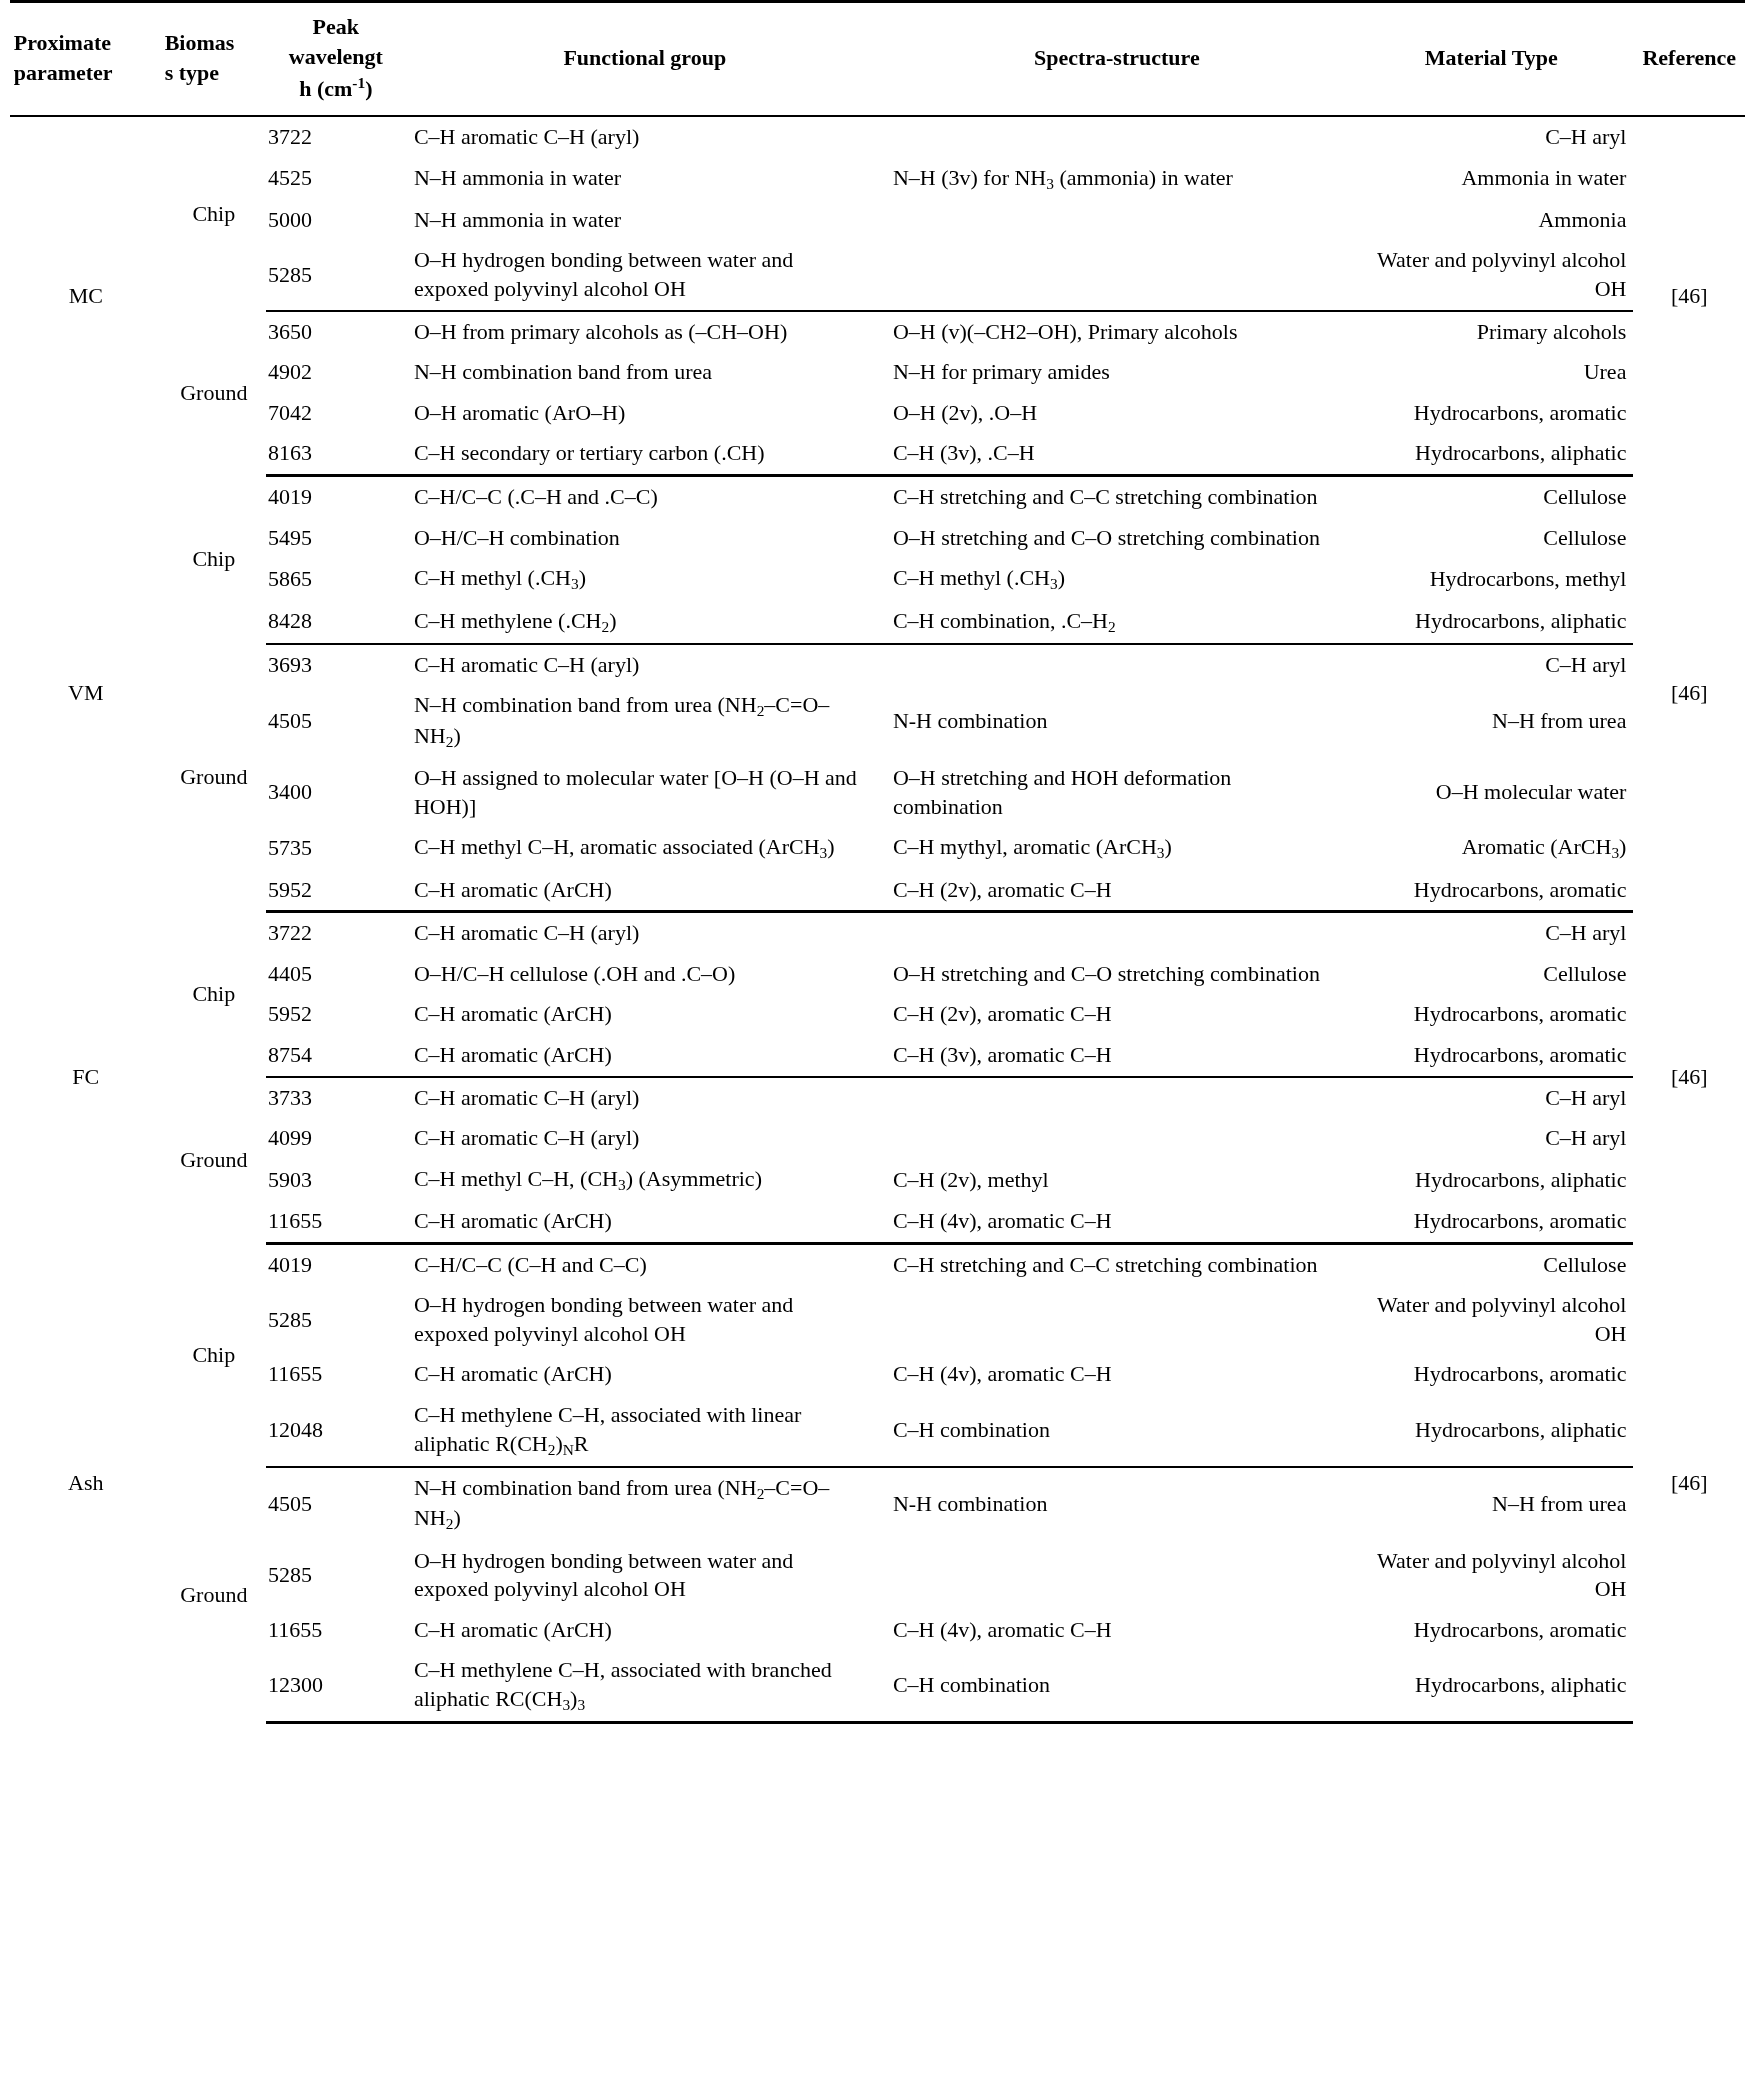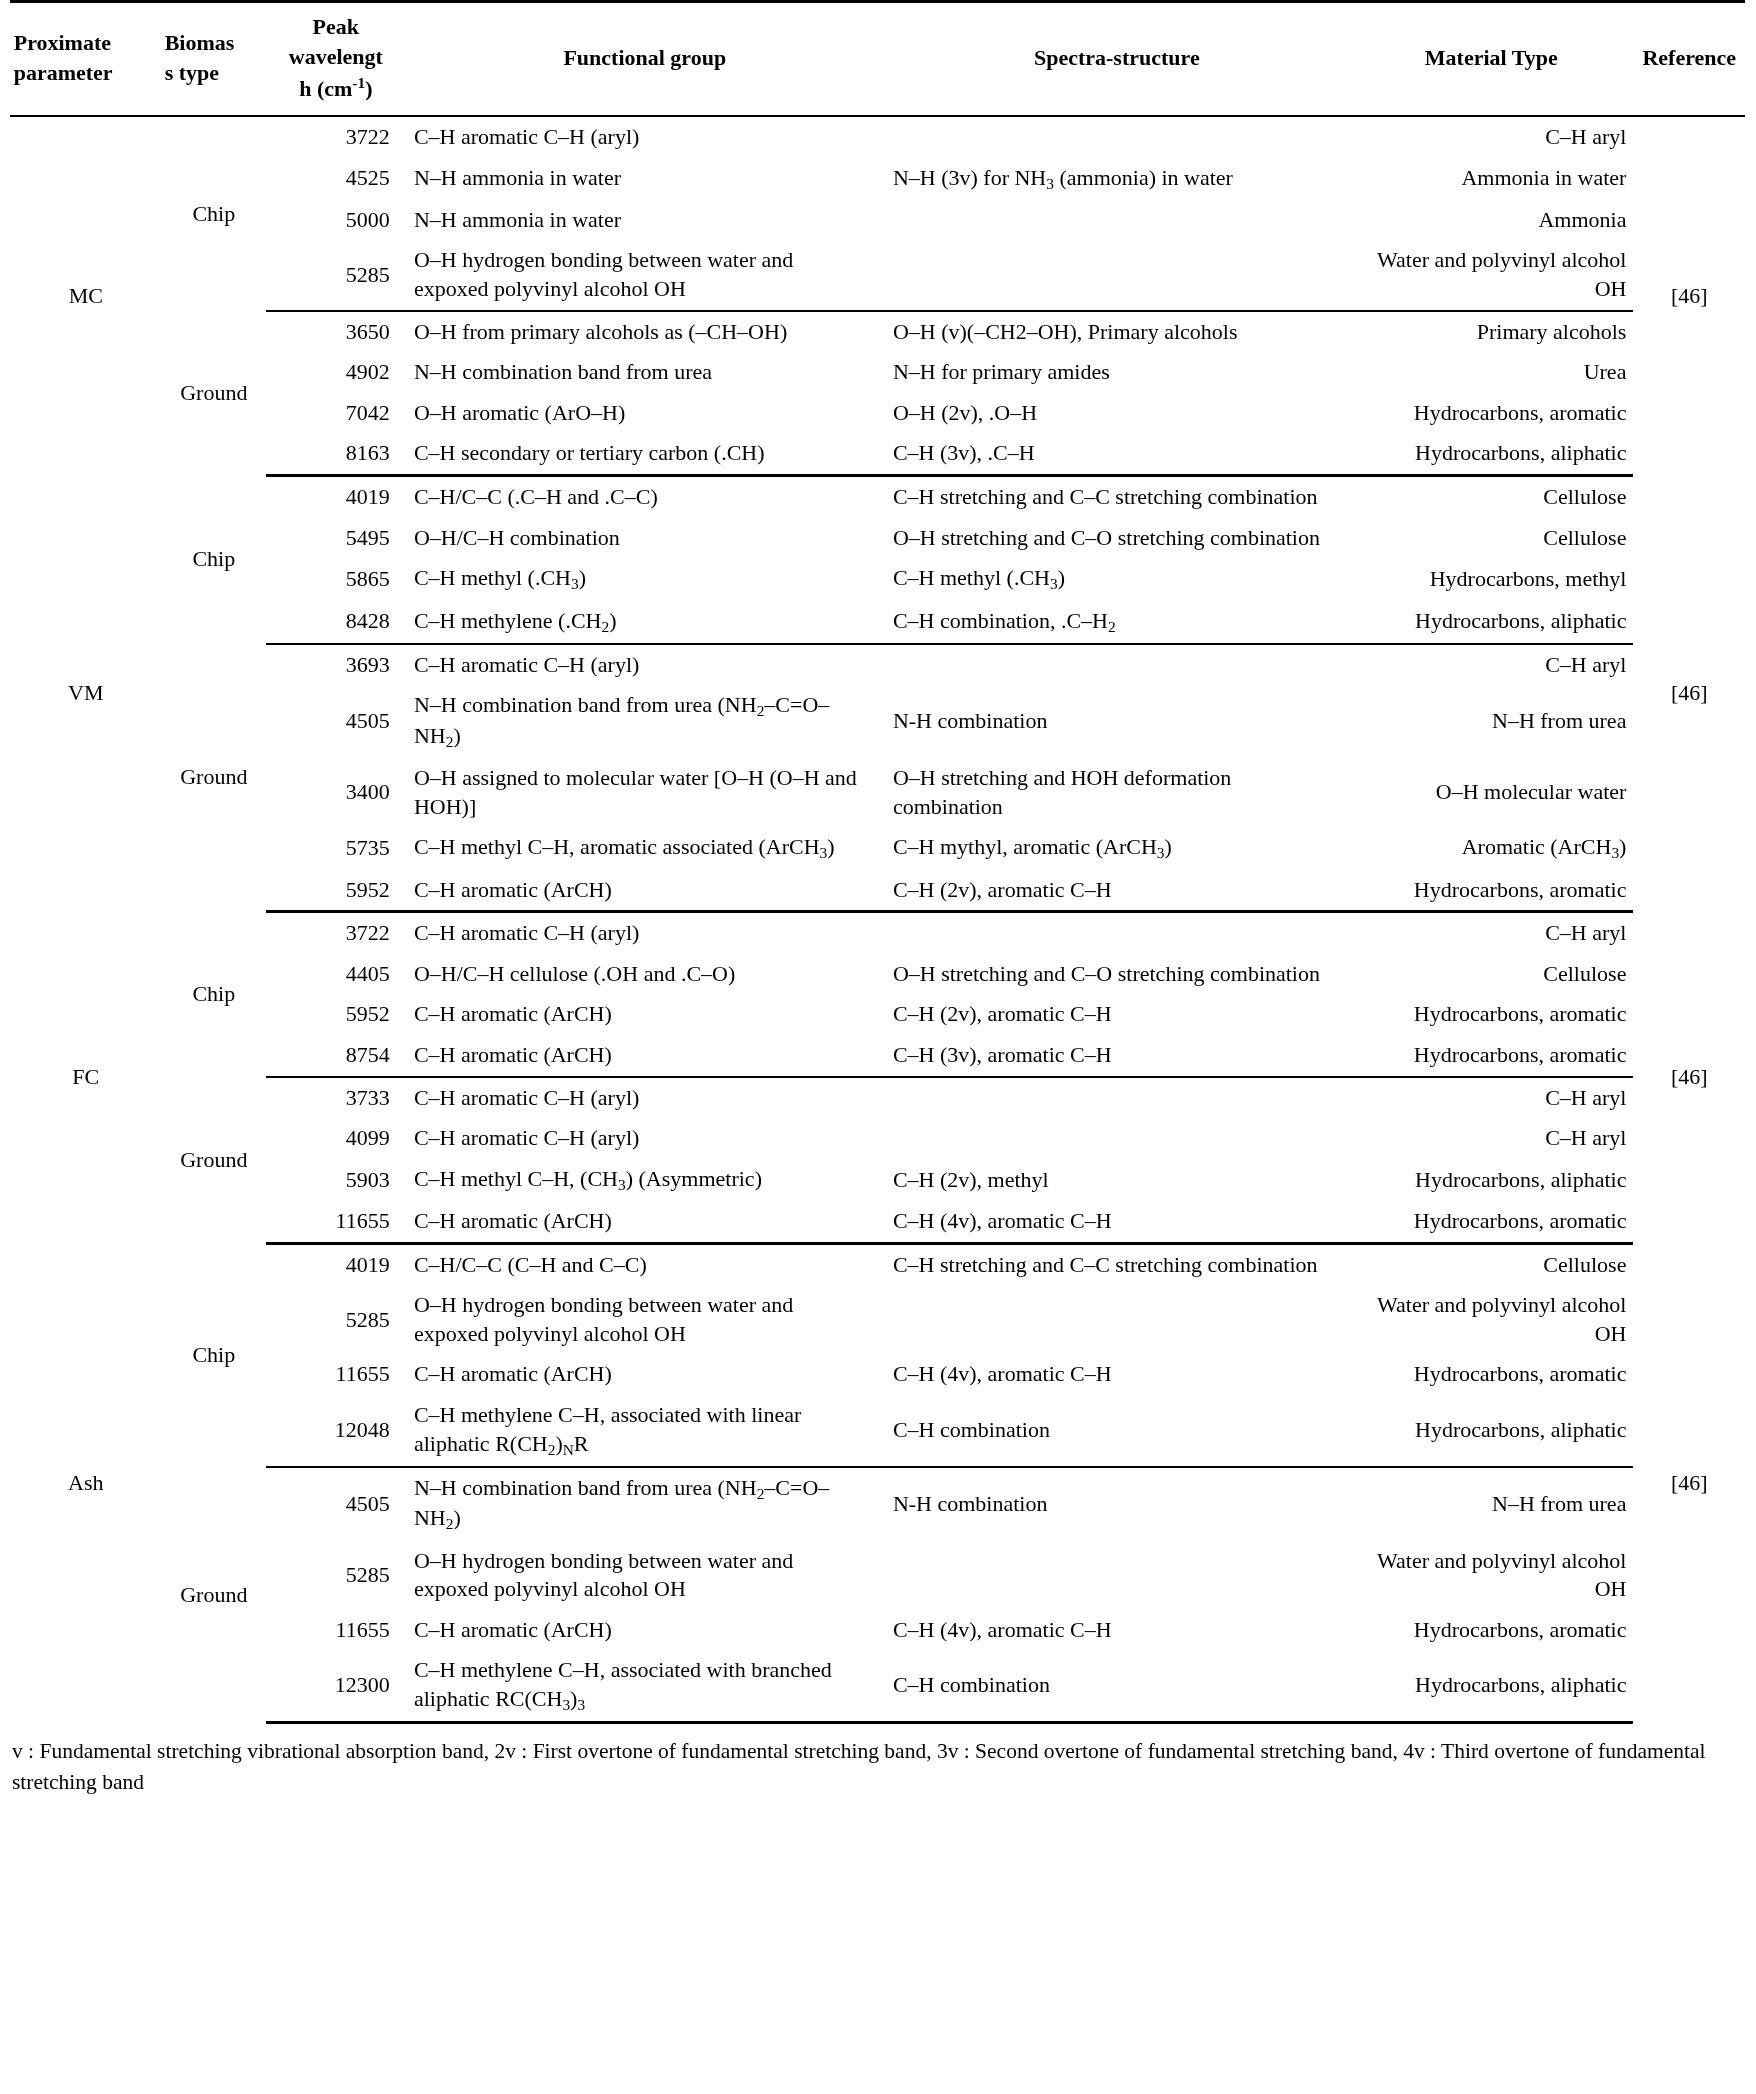--- a/index.html
+++ b/index.html
@@ -45,21 +45,21 @@
   tr.head-row{
     border-top:3.4px solid #000;
     border-bottom:2.6px solid #000;
   }
 
   td{
     vertical-align:middle;
     padding:6px 6.9px 6px 6.9px;
     font-size:22px;
   }
-  td.peak{text-align:right;padding-left:1.7px;padding-right:15.5px;}
+  td.peak{text-align:left;padding-left:1.7px;padding-right:15.5px;}
   td.func{text-align:left;padding-left:8.6px;padding-right:12px;margin-top:30px;}
   td.spec{text-align:left;padding-left:8.6px;padding-right:10.3px;}
   td.mat{text-align:right;padding-left:10.3px;}
   td.param{text-align:center;vertical-align:middle;}
   td.biomass{text-align:center;vertical-align:middle;}
   td.ref{text-align:center;vertical-align:middle;}
 
   
   tr.subrule > td{border-bottom:2.6px solid #000;}
 
@@ -329,15 +329,14 @@
         </tr>
         <tr class="lastrule">
           <td class="peak">12300</td>
           <td class="func">C–H methylene C–H, associated with branched aliphatic RC(CH<sub>3</sub>)<sub>3</sub></td>
           <td class="spec">C–H combination</td>
           <td class="mat">Hydrocarbons, aliphatic</td>
         </tr>
       </tbody>
   </table>
 
-  <div class="note">v : Fundamental stretching vibrational absorption band, 2v : First overtone of fundamental stretching band, 3v : Second overtone of fundamental stretching band, 4v : Third overtone of fundamental stretching band</div>
 </div>
 
 
 </body></html>

